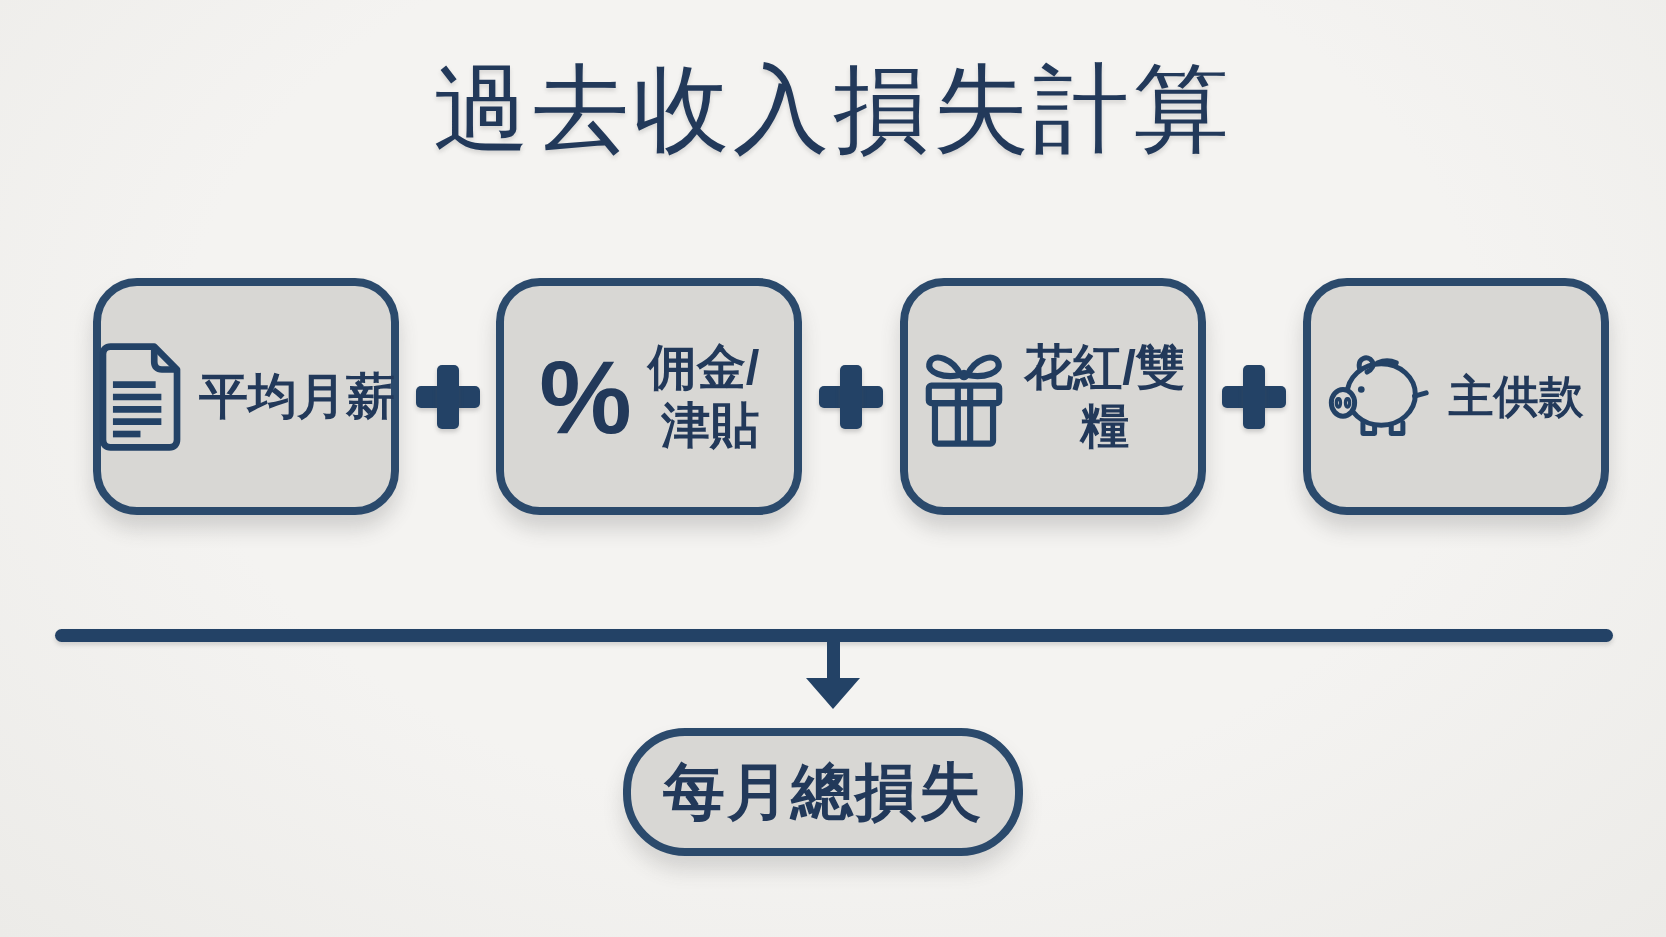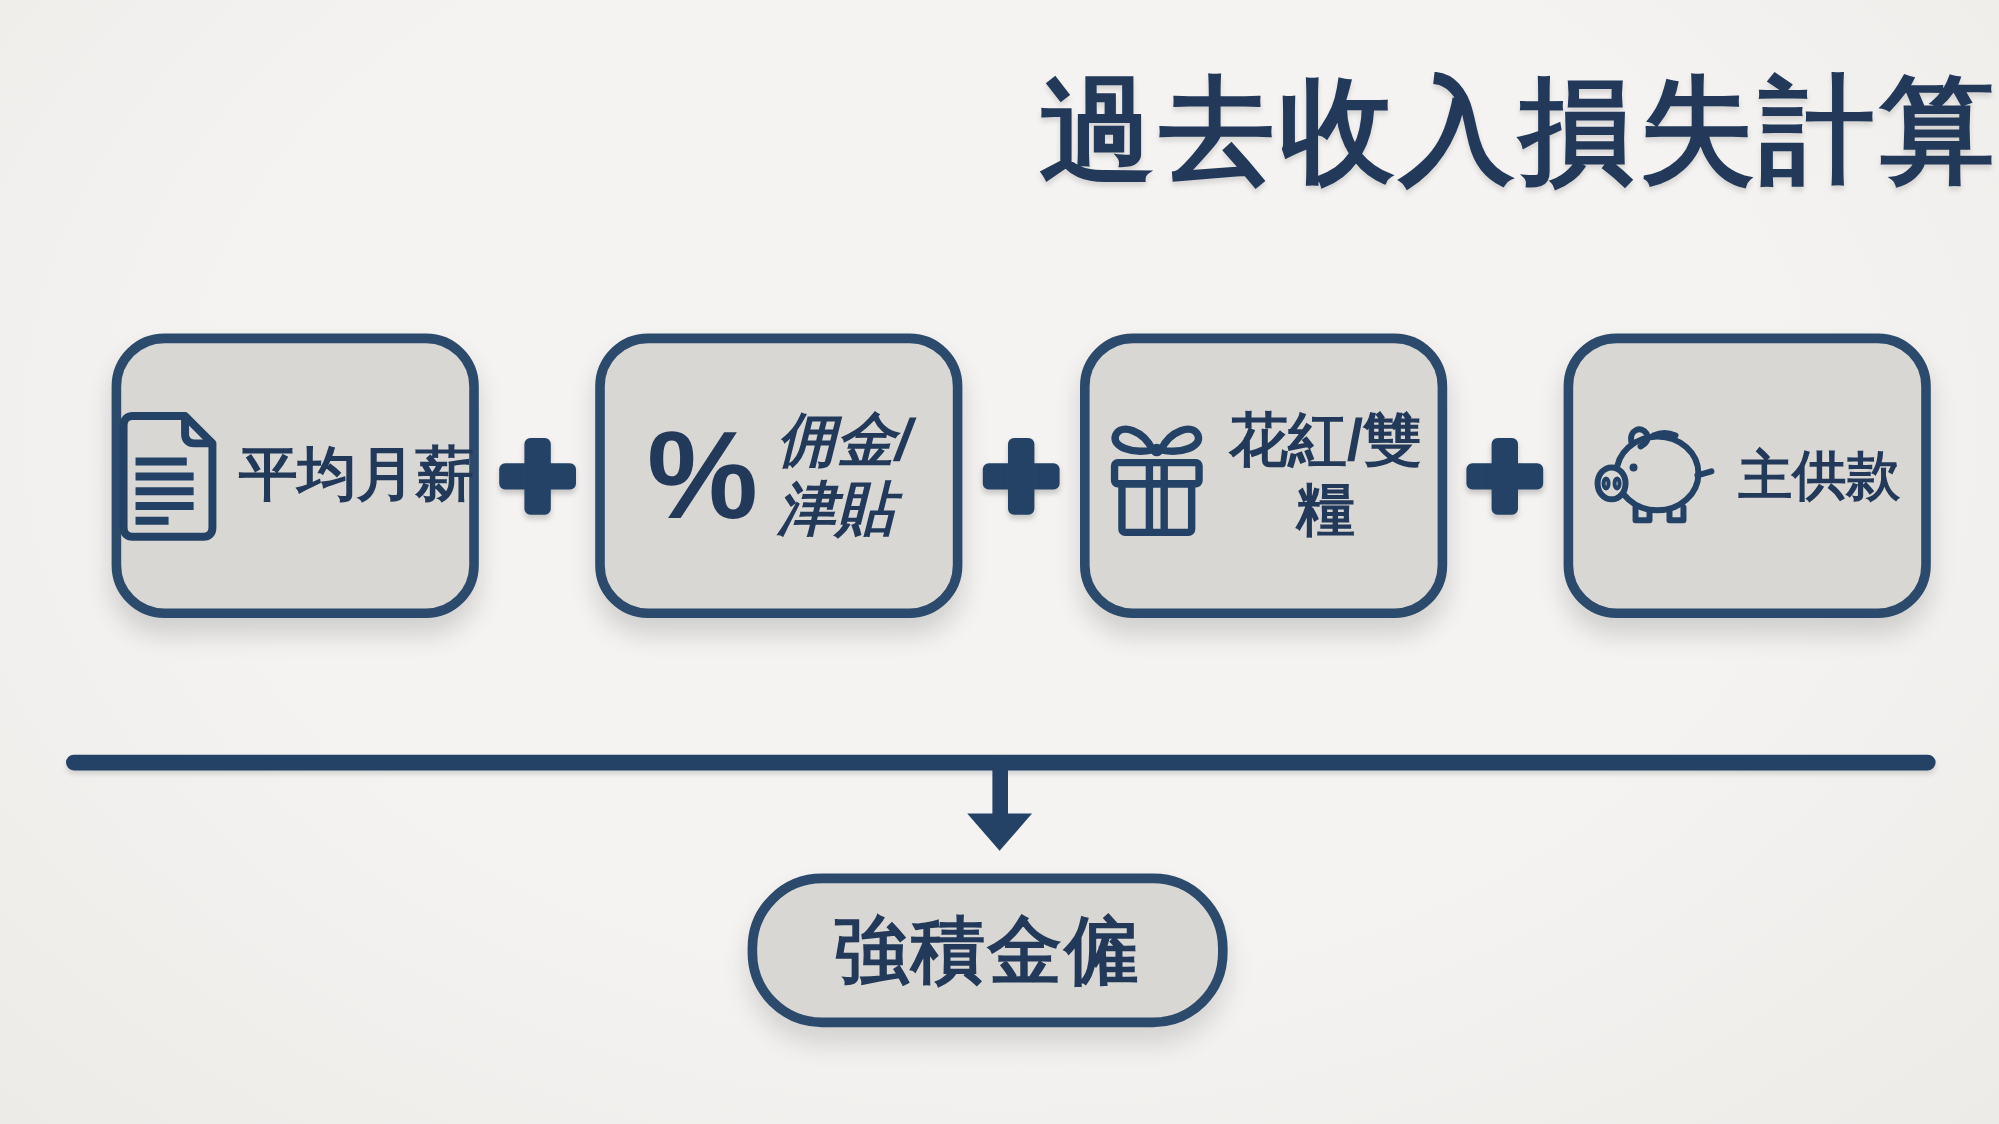--- a/index.html
+++ b/index.html
@@ -17,23 +17,23 @@
     background: radial-gradient(ellipse at 50% 38%, #f4f3f1 55%, #ecebe8 100%);
     font-family: "Liberation Sans", "DejaVu Sans", sans-serif;
     color: var(--navy-text);
   }
 
   .title {
     position: absolute;
     top: 46px;
     left: 0;
     width: 100%;
-    text-align: right;
+    text-align: center;
     font-size: 96px;
-    font-weight: 700;
+    font-weight: 400;
     letter-spacing: 4px;
     color: var(--navy-text);
     text-shadow: 0 3px 4px rgba(80,80,80,0.18);
   }
 
   .flow-row {
     position: absolute;
     top: 278px;
     left: 55px;
     right: 57px;
@@ -63,21 +63,21 @@
   .card .icon svg { display: block; }
 
   .card-label {
     font-size: 49px;
     font-weight: 700;
     line-height: 1.18;
     color: var(--navy-text);
     text-align: center;
     white-space: nowrap;
   }
-  .card-label.align-left { text-align: left; font-style: italic; }
+  .card-label.align-left { text-align: right; }
   .card-4 .card-label { font-size: 45px; }
 
   .pct {
     font-size: 104px;
     font-weight: 800;
     color: var(--navy-text);
     line-height: 1;
     flex: 0 0 auto;
   }
 
@@ -216,14 +216,14 @@
 </div>
 
 <div class="sum-line"></div>
 
 <div class="arrow">
   <div class="arrow-stem"></div>
   <div class="arrow-head"></div>
 </div>
 
 <div class="result">
-  <span class="result-label">強積金僱</span>
+  <span class="result-label">每月總損失</span>
 </div>
 
 </body></html>

